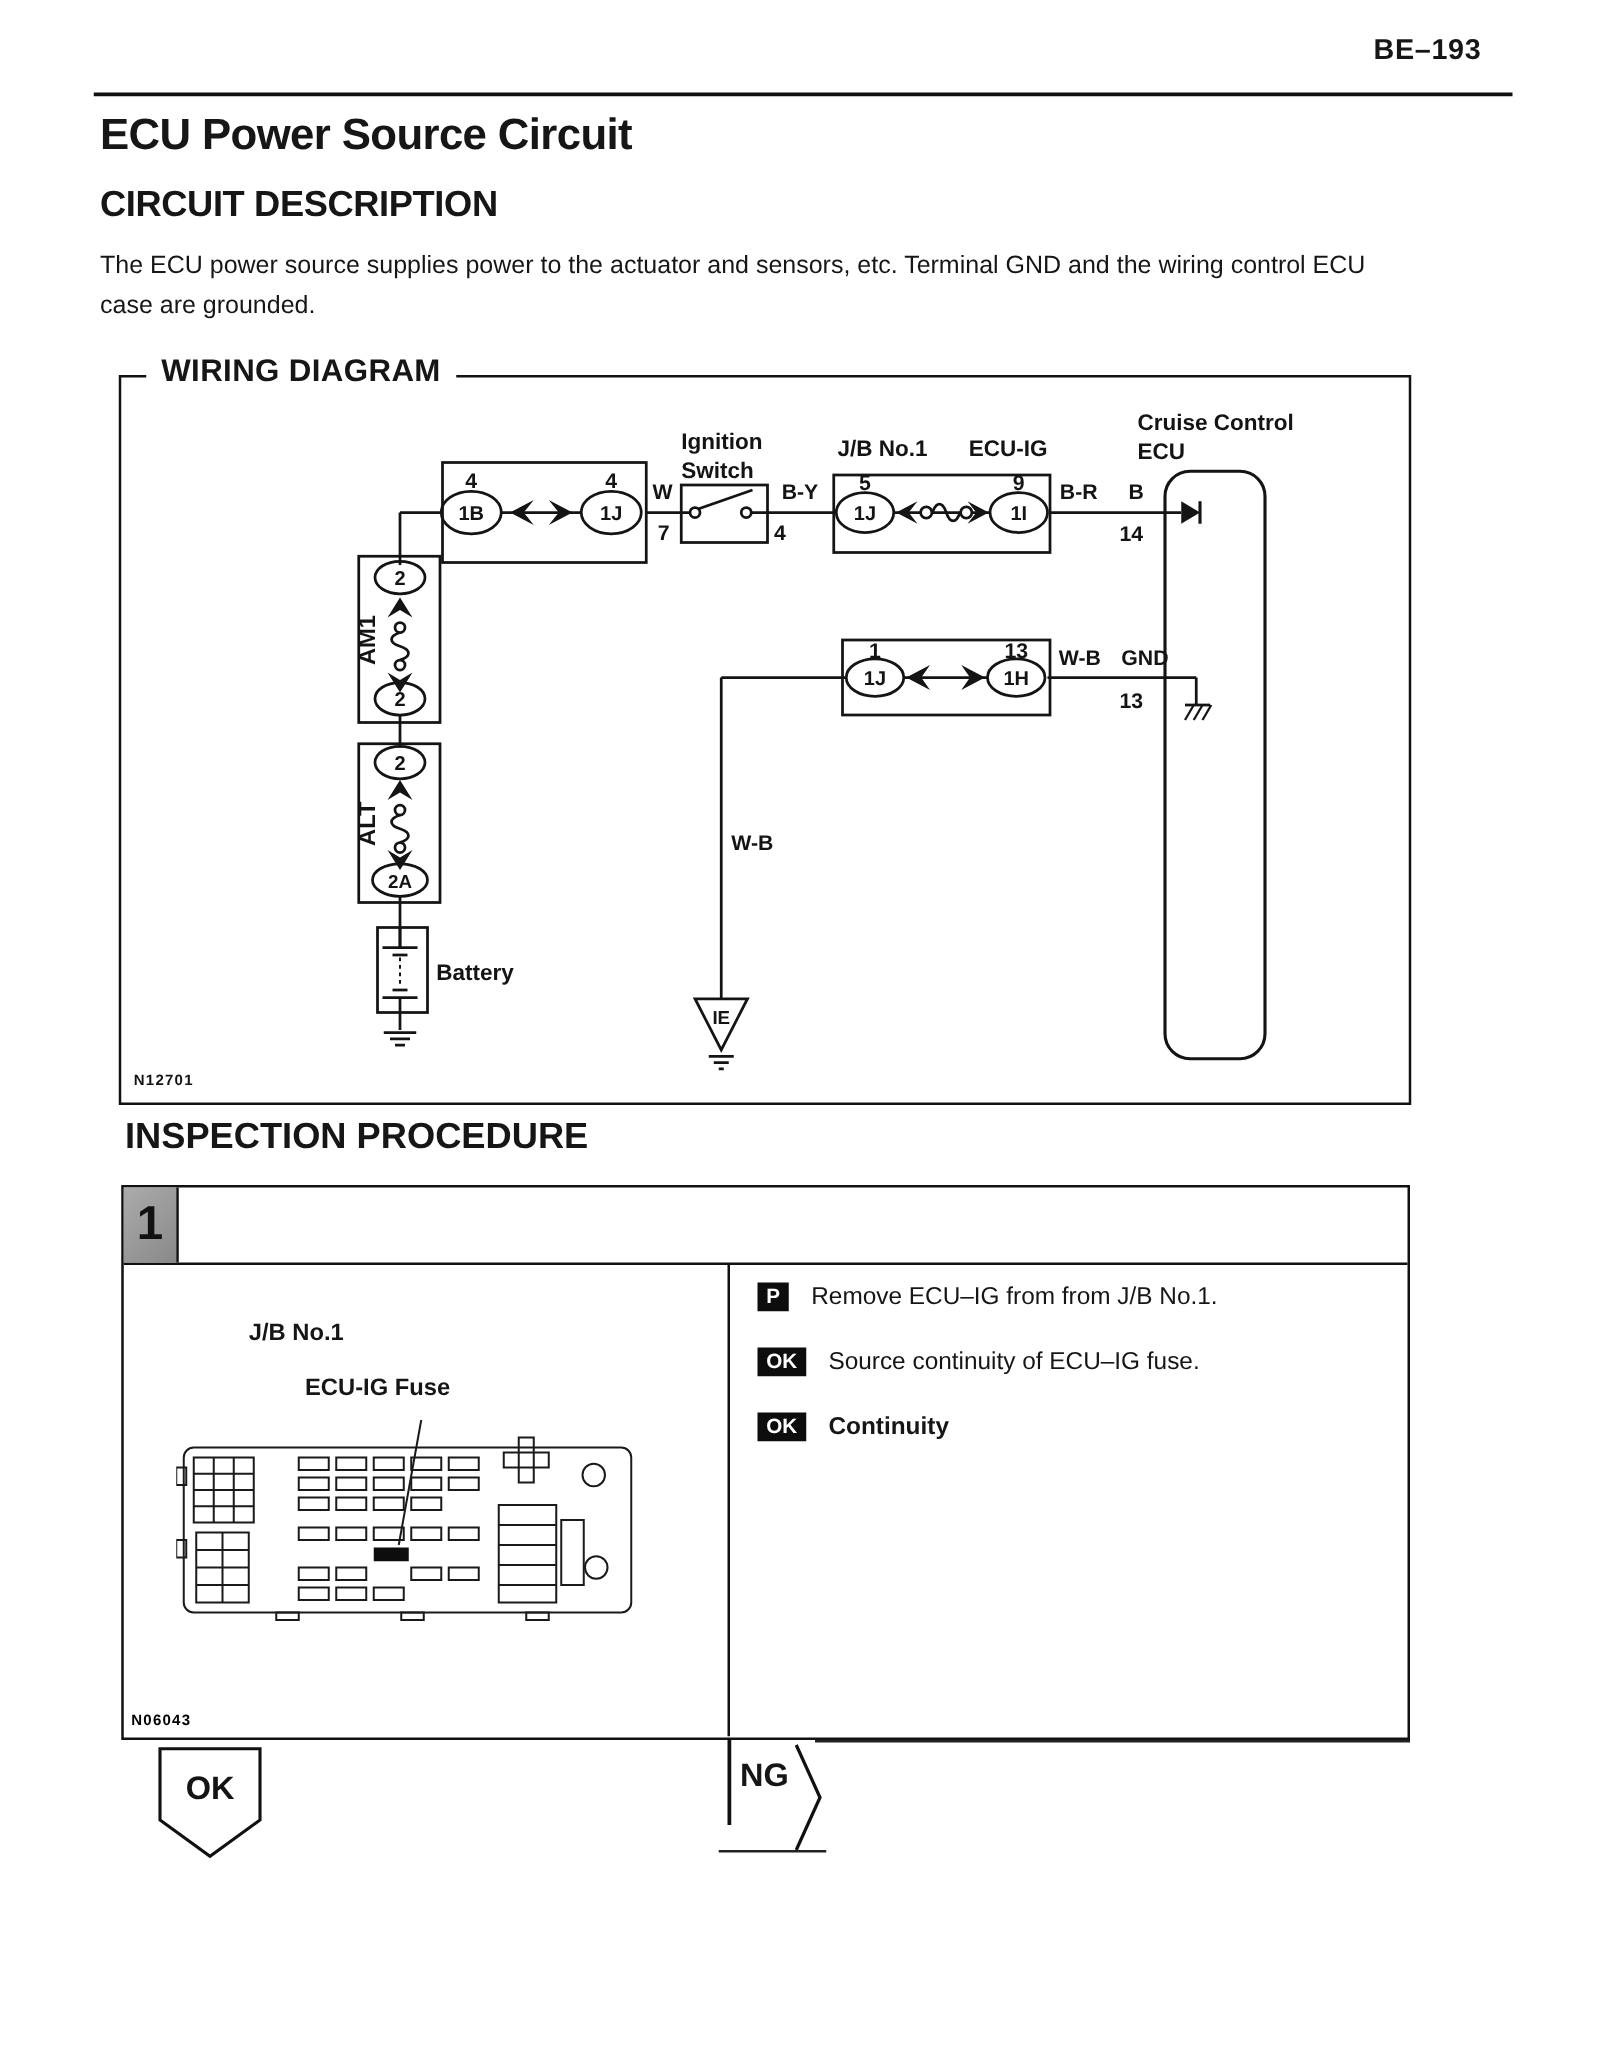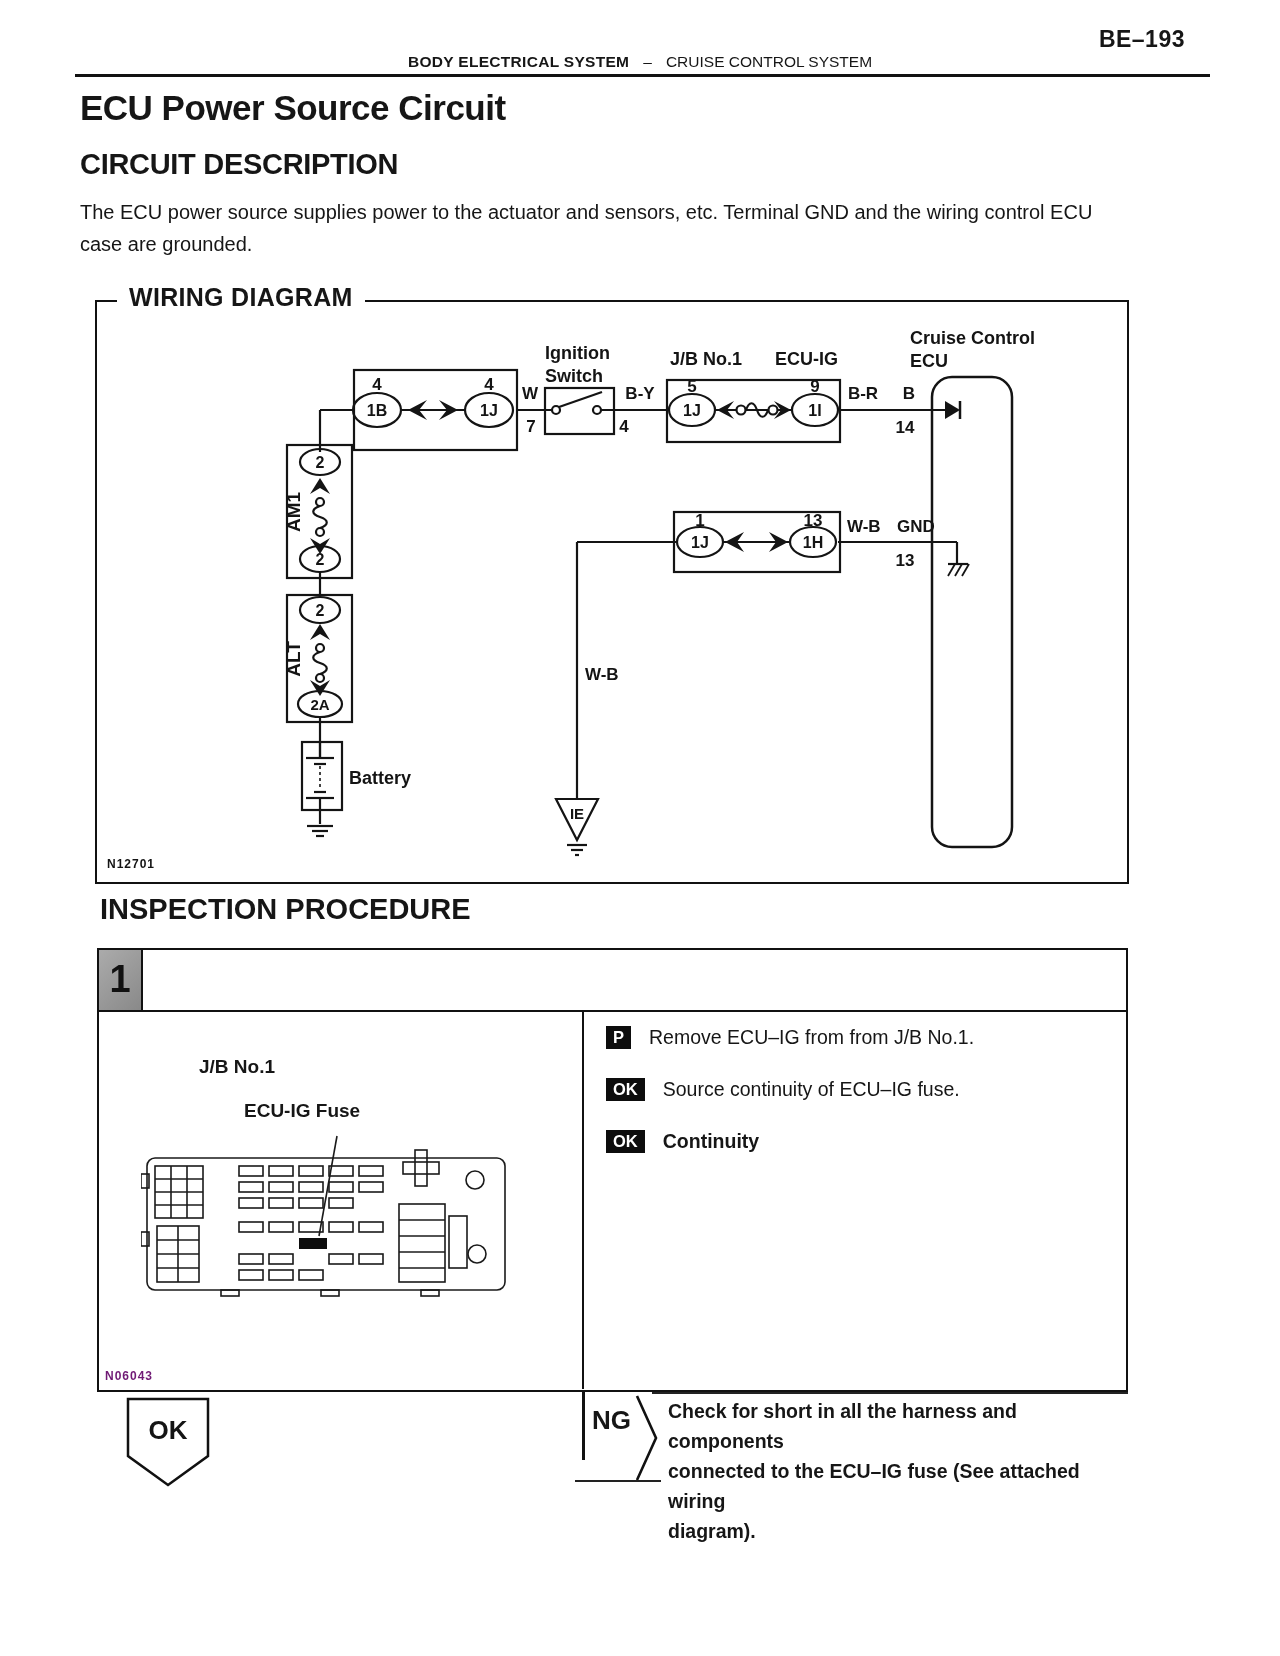--- a/index.html
+++ b/index.html
@@ -30,44 +30,41 @@
             display:flex;align-items:center;justify-content:center;
             font-size:38px;font-weight:bold;color:#111;}
   .step-title{position:absolute;left:70px;top:0;height:59px;display:flex;align-items:center;
               font-size:24.5px;font-weight:bold;}
   .step-body{position:relative;height:377px;}
   .cell-left{position:absolute;left:0;top:0;width:485px;height:100%;
              border-right:2.5px solid #111;box-sizing:border-box;}
   .cell-right{position:absolute;left:487px;top:0;right:0;height:100%;}
   .jb-label{left:100px;top:44px;font-size:19px;font-weight:600;}
   .fuse-label{left:145px;top:88px;font-size:19px;font-weight:600;}
-  .fig-code{left:6px;bottom:6px;font-size:12px;font-weight:600;letter-spacing:1px;color:#701a75;}
+  .fig-code{left:6px;bottom:6px;font-size:12px;font-weight:600;letter-spacing:1px;color:#000000;}
   .proc-row{position:absolute;left:0;right:0;display:flex;align-items:center;padding-left:20px;gap:18px;}
   .badge{background:#0d0d0d;color:#fff;font-size:16.5px;font-weight:bold;
          padding:3px 7px;line-height:1;display:inline-block;}
   .proc-text{font-size:19.5px;}
   .proc-text.bold{font-weight:bold;}
   
   .ok-shape{left:125px;top:1396px;}
   .div-ext{left:582px;top:1392px;width:2.5px;height:68px;background:#111;}
   .ng-label{left:592px;top:1405px;font-size:26px;font-weight:bold;}
   .ng-brace{left:634px;top:1394px;}
   .ng-text{left:668px;top:1396px;width:470px;font-size:19.5px;font-weight:bold;line-height:30px;}
   .ng-topline{left:652px;top:1392px;width:476px;height:2px;background:#222;}
   .ng-botline{left:575px;top:1480px;width:86px;height:2px;background:#222;}
 </style>
 </head>
 <body>
 
 <div class="page">
 
   <div class="abs page-num">BE–193</div>
-  <div class="abs crumbs">
-    <span class="b">BODY ELECTRICAL SYSTEM</span><span class="sep">–</span><span>CRUISE CONTROL SYSTEM</span>
-  </div>
   <div class="abs rule"></div>
 
   <div class="abs doc-title">ECU Power Source Circuit</div>
   <div class="abs sec-title" style="top:148px">CIRCUIT DESCRIPTION</div>
   <div class="abs desc">The ECU power source supplies power to the actuator and sensors, etc. Terminal GND and the wiring control ECU case are grounded.</div>
 
   <div class="abs wiring-box">
     <div class="abs wiring-title">WIRING DIAGRAM</div>
     <svg class="abs" style="left:0;top:0" width="1025" height="575" viewBox="0 0 1025 575">
       <g stroke="#141414" stroke-width="2.2" fill="none">
@@ -298,20 +295,15 @@
     <polygon points="3,3 83,3 83,60 43,89 3,60" fill="#fff" stroke="#111" stroke-width="2.5"></polygon>
     <text x="43" y="43" font-size="26" font-weight="bold" text-anchor="middle">OK</text>
   </svg>
 
   <div class="abs div-ext"></div>
   <div class="abs ng-topline"></div>
   <div class="abs ng-label">NG</div>
   <svg class="abs ng-brace" width="26" height="90" viewBox="0 0 26 90">
     <polyline points="3,2 22,44 3,86" fill="none" stroke="#111" stroke-width="2.6"></polyline>
   </svg>
-  <div class="abs ng-text">
-    <div>Check for short in all the harness and components</div>
-    <div>connected to the ECU–IG fuse (See attached wiring</div>
-    <div>diagram).</div>
-  </div>
   <div class="abs ng-botline"></div>
 
 </div>
 
 </body></html>

